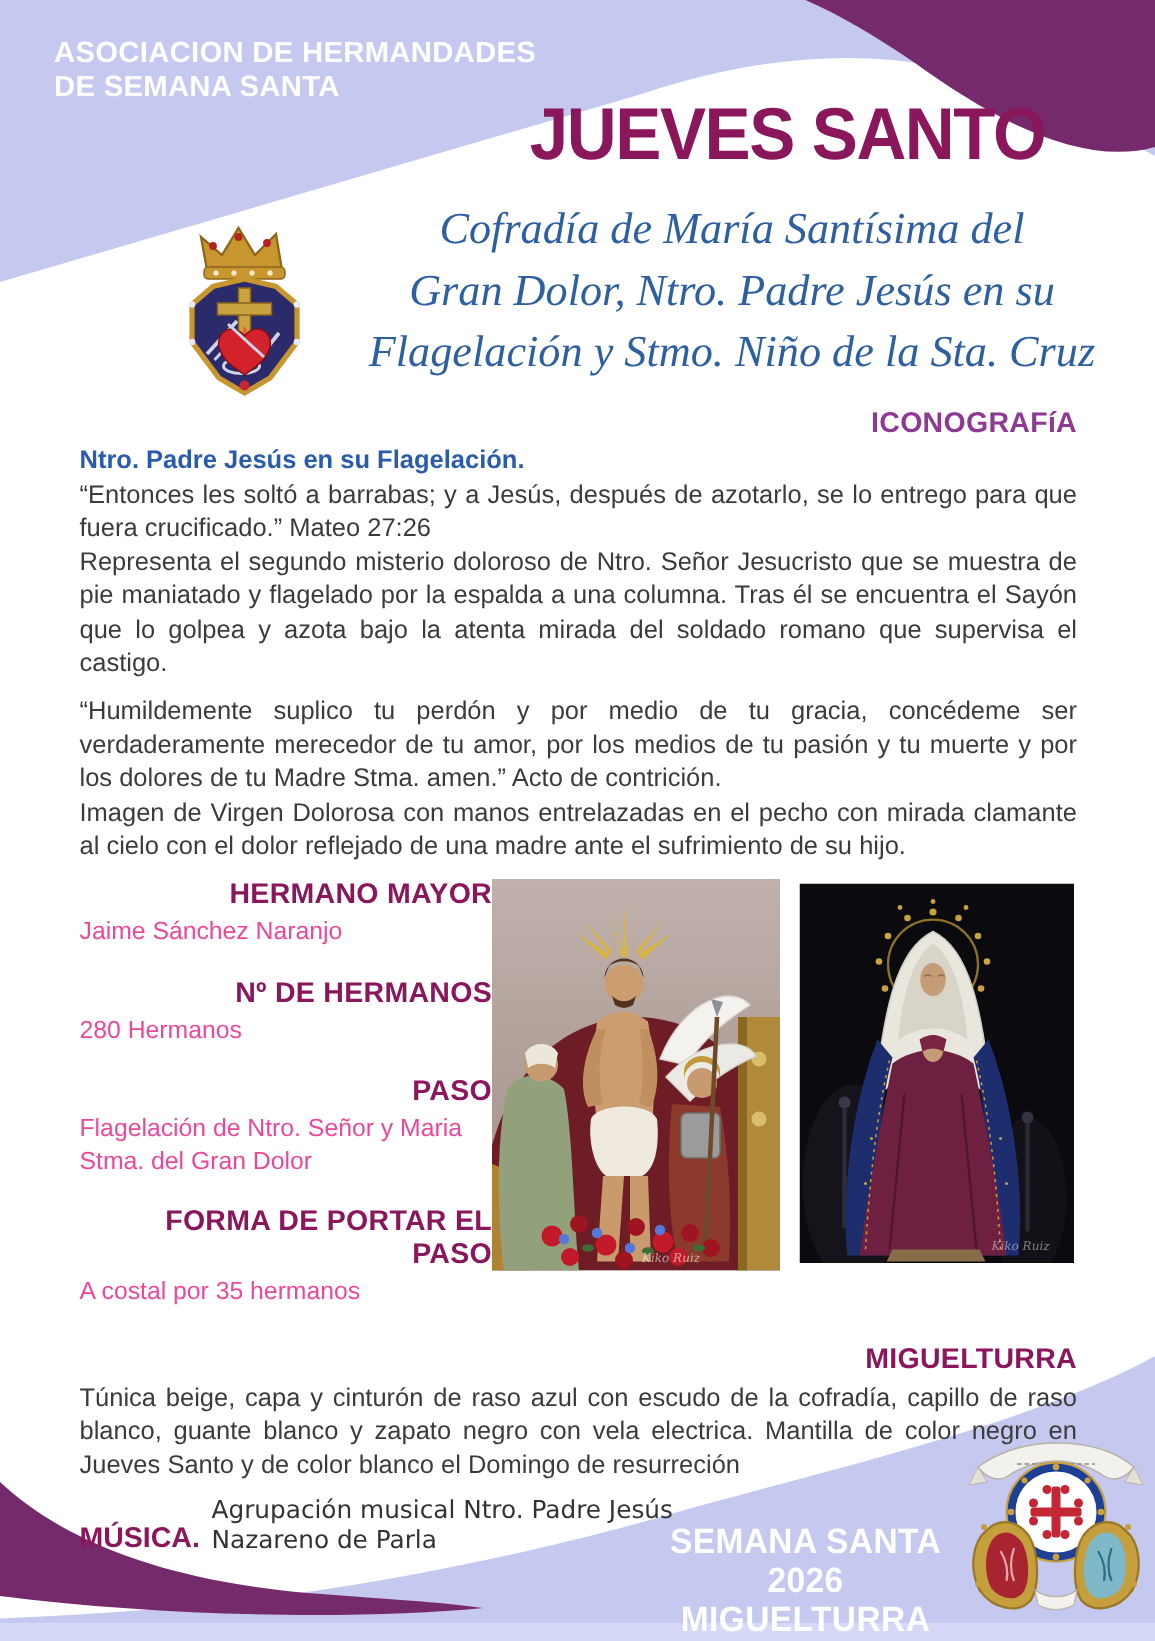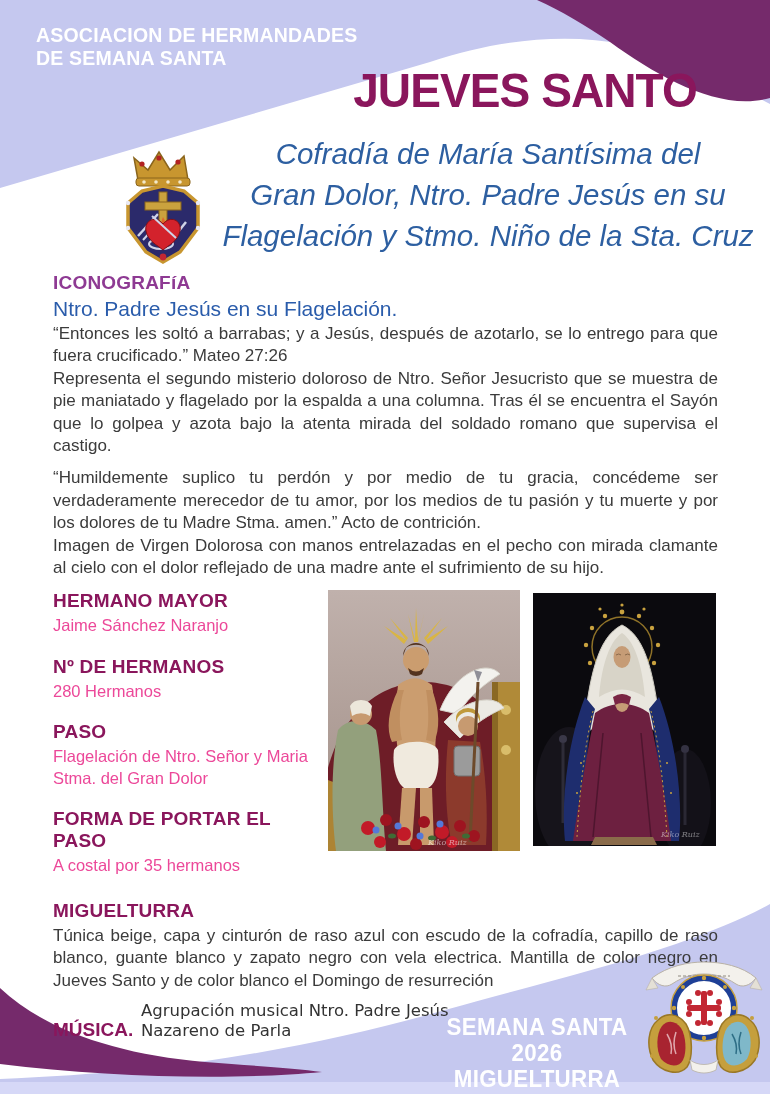--- a/index.html
+++ b/index.html
@@ -7,28 +7,28 @@
         font-family:"Liberation Sans",sans-serif;}
   svg{display:block;}
   
   .hdr-svg{position:absolute;left:0;top:0;z-index:0;}
   .org{position:absolute;left:36px;top:24px;width:360px;text-align:left;color:#ffffff;
        font-weight:bold;font-size:19.5px;line-height:23px;letter-spacing:.2px;z-index:2;}
   .day{position:absolute;left:330px;top:62px;width:390px;text-align:center;color:#8a165c;
        font-weight:bold;font-size:49px;letter-spacing:-1px;transform:scaleX(.94);z-index:2;}
   .crest{position:absolute;left:112px;top:140px;z-index:2;}
   .cof{position:absolute;left:210px;top:133px;width:556px;text-align:center;z-index:2;
-       font-family:Liberation Sans, sans-serif;font-style:italic;color:#2d5fa1;
+       font-family:Liberation Serif, serif;font-style:italic;color:#2d5fa1;
        font-size:29.5px;line-height:41px;}
   
   .content{position:absolute;left:53px;top:272px;width:665px;z-index:1;}
-  .sec-h{font-size:19px;font-weight:bold;letter-spacing:.2px;margin:0 0 3px;}
+  .sec-h{font-size:19px;font-weight:bold;letter-spacing:.2px;margin:0 0 3px;text-align:right;}
   .h-icon{color:#8e3a93;}
   .h-mag{color:#8a165c;}
-  .sub-h{font-size:21px;font-weight:normal;color:#2a5cab;margin:0 0 2px;}
+  .sub-h{font-size:17px;font-weight:bold;color:#2a5cab;margin:0 0 2px;}
   p.bodytxt{font-size:17px;line-height:22.4px;color:#3b3b3b;text-align:justify;margin:0;}
   .gap10{height:10px;}
   .row{display:flex;margin-top:11px;}
   .leftcol{width:275px;flex:0 0 auto;}
   .dsec{margin-bottom:19px;}
   .dval{font-family:Liberation Sans, sans-serif;font-size:16.5px;line-height:21.5px;color:#ec4899;}
   .photo{flex:0 0 auto;}
   .photo2{margin-left:13px;margin-top:3px;}
   .indu{margin-top:4px;}
   .musica{display:flex;margin-top:9px;align-items:flex-end;}

